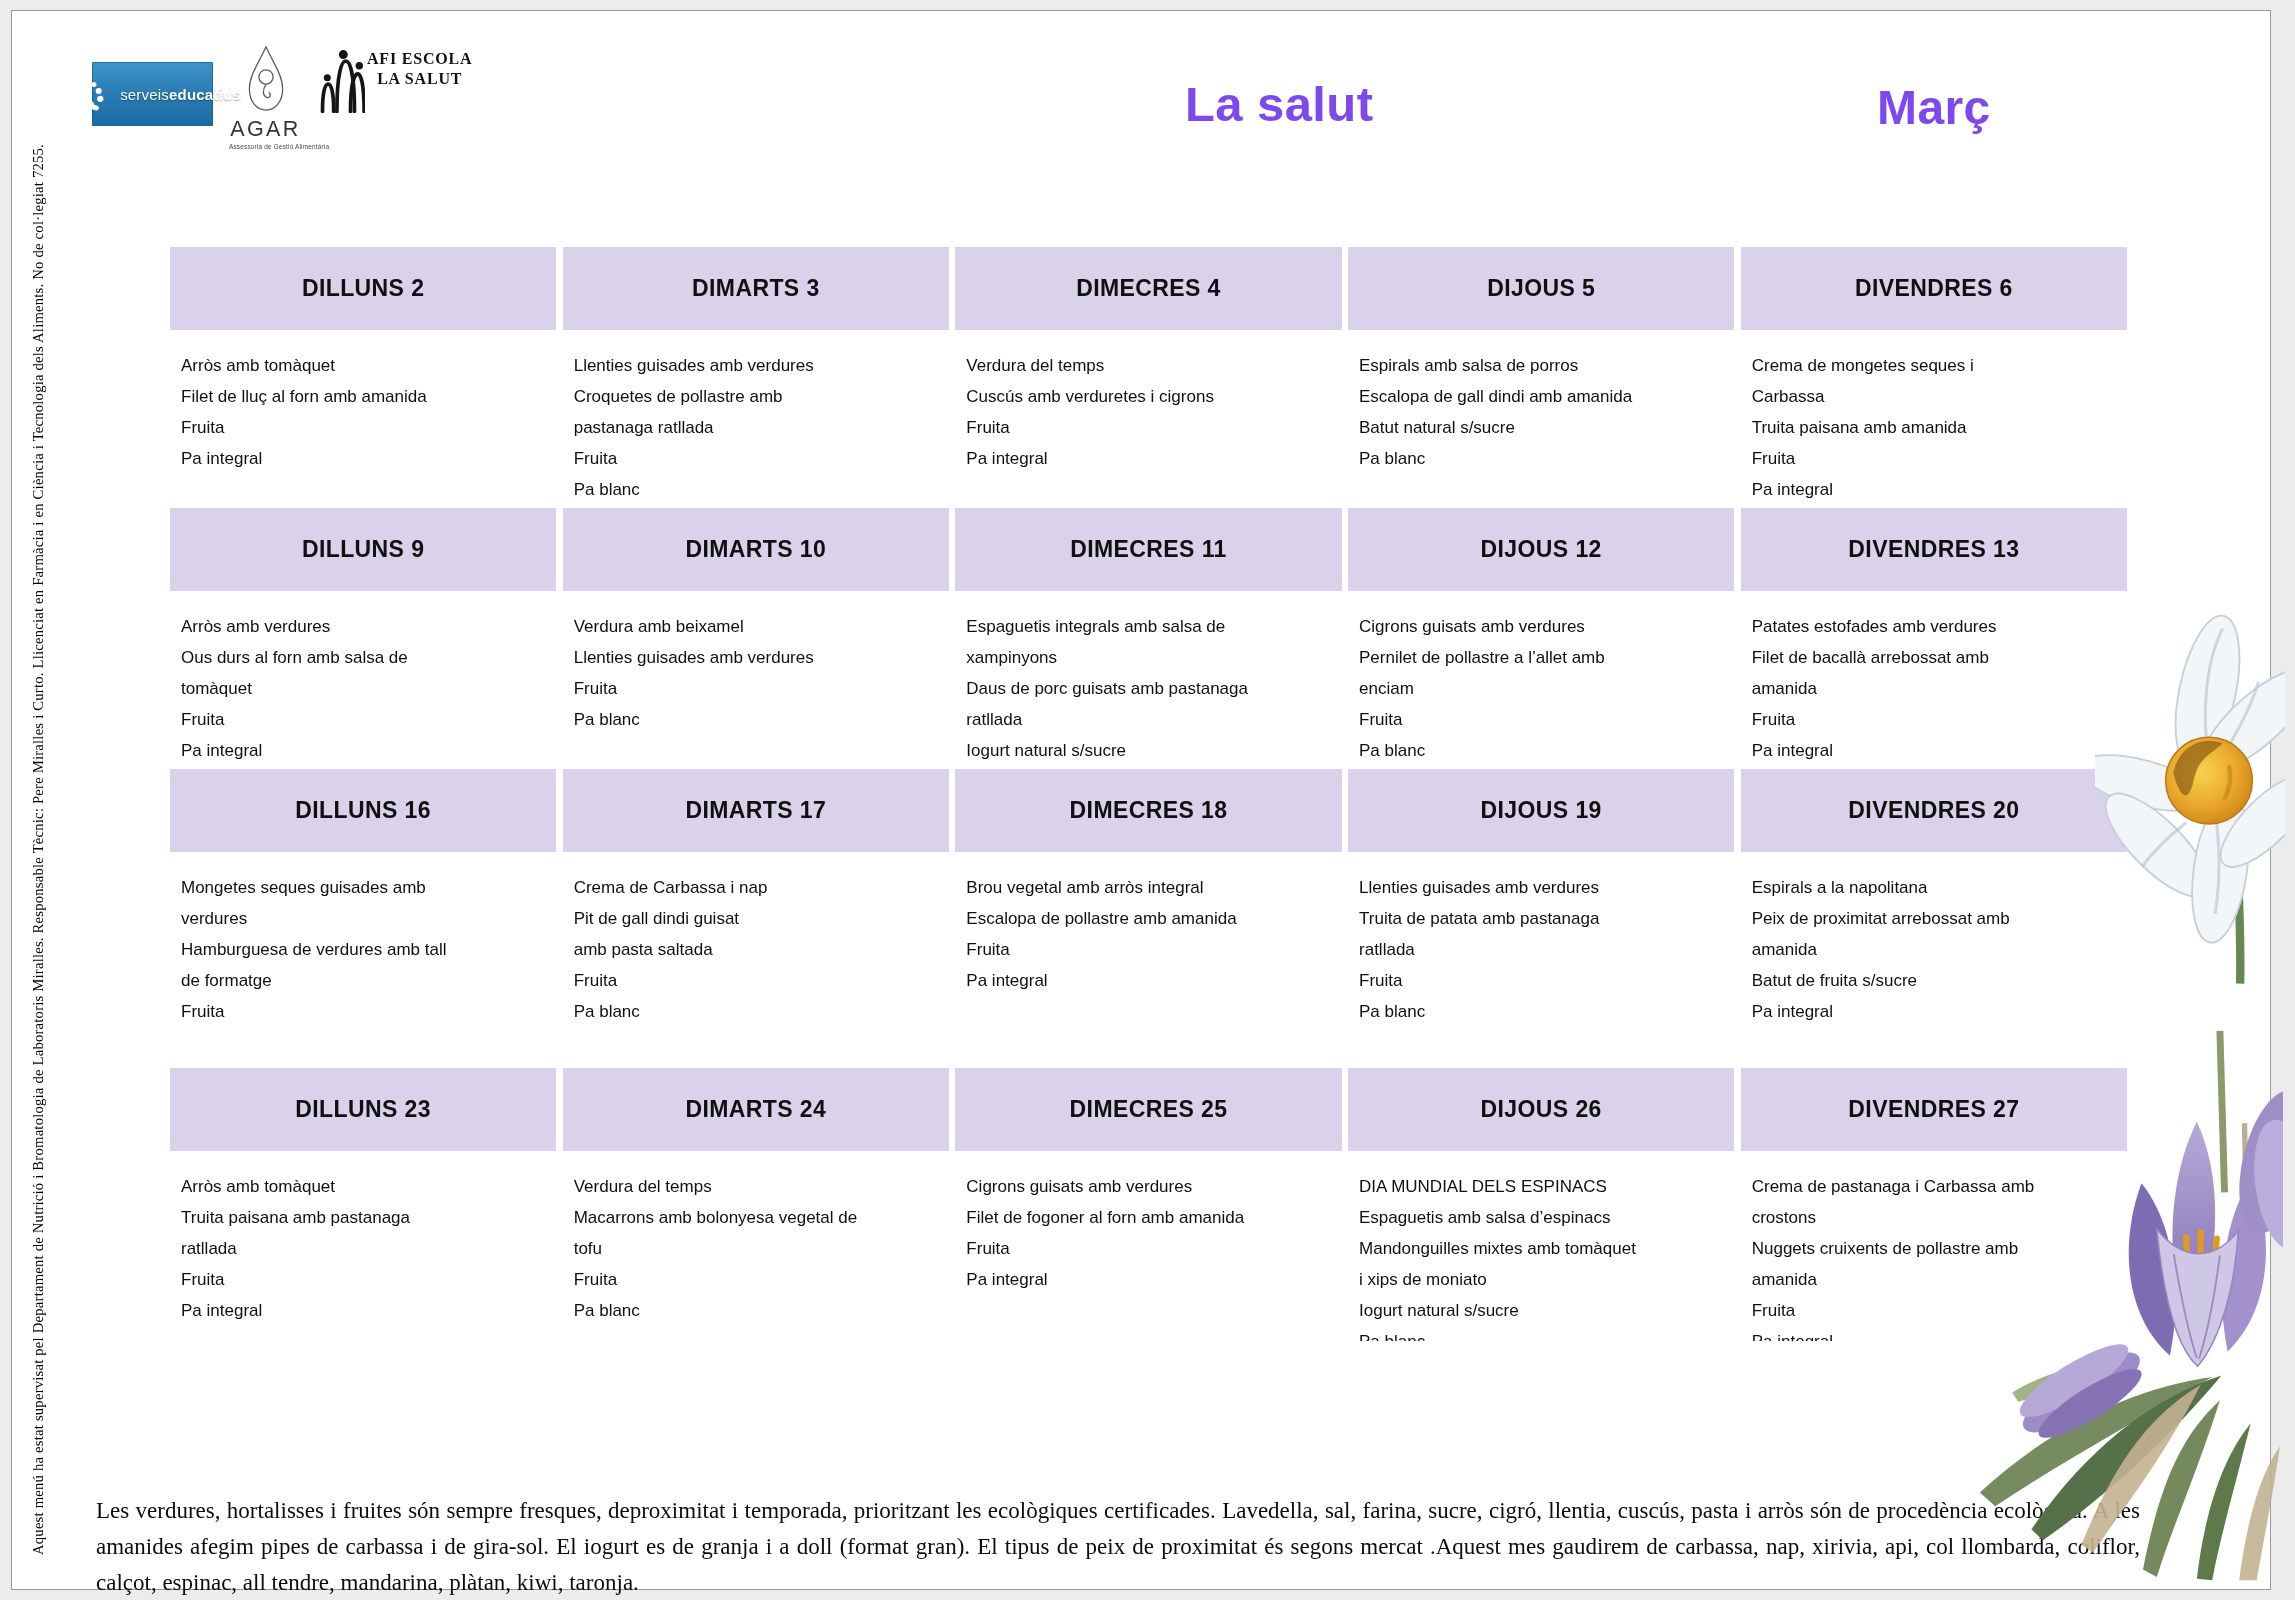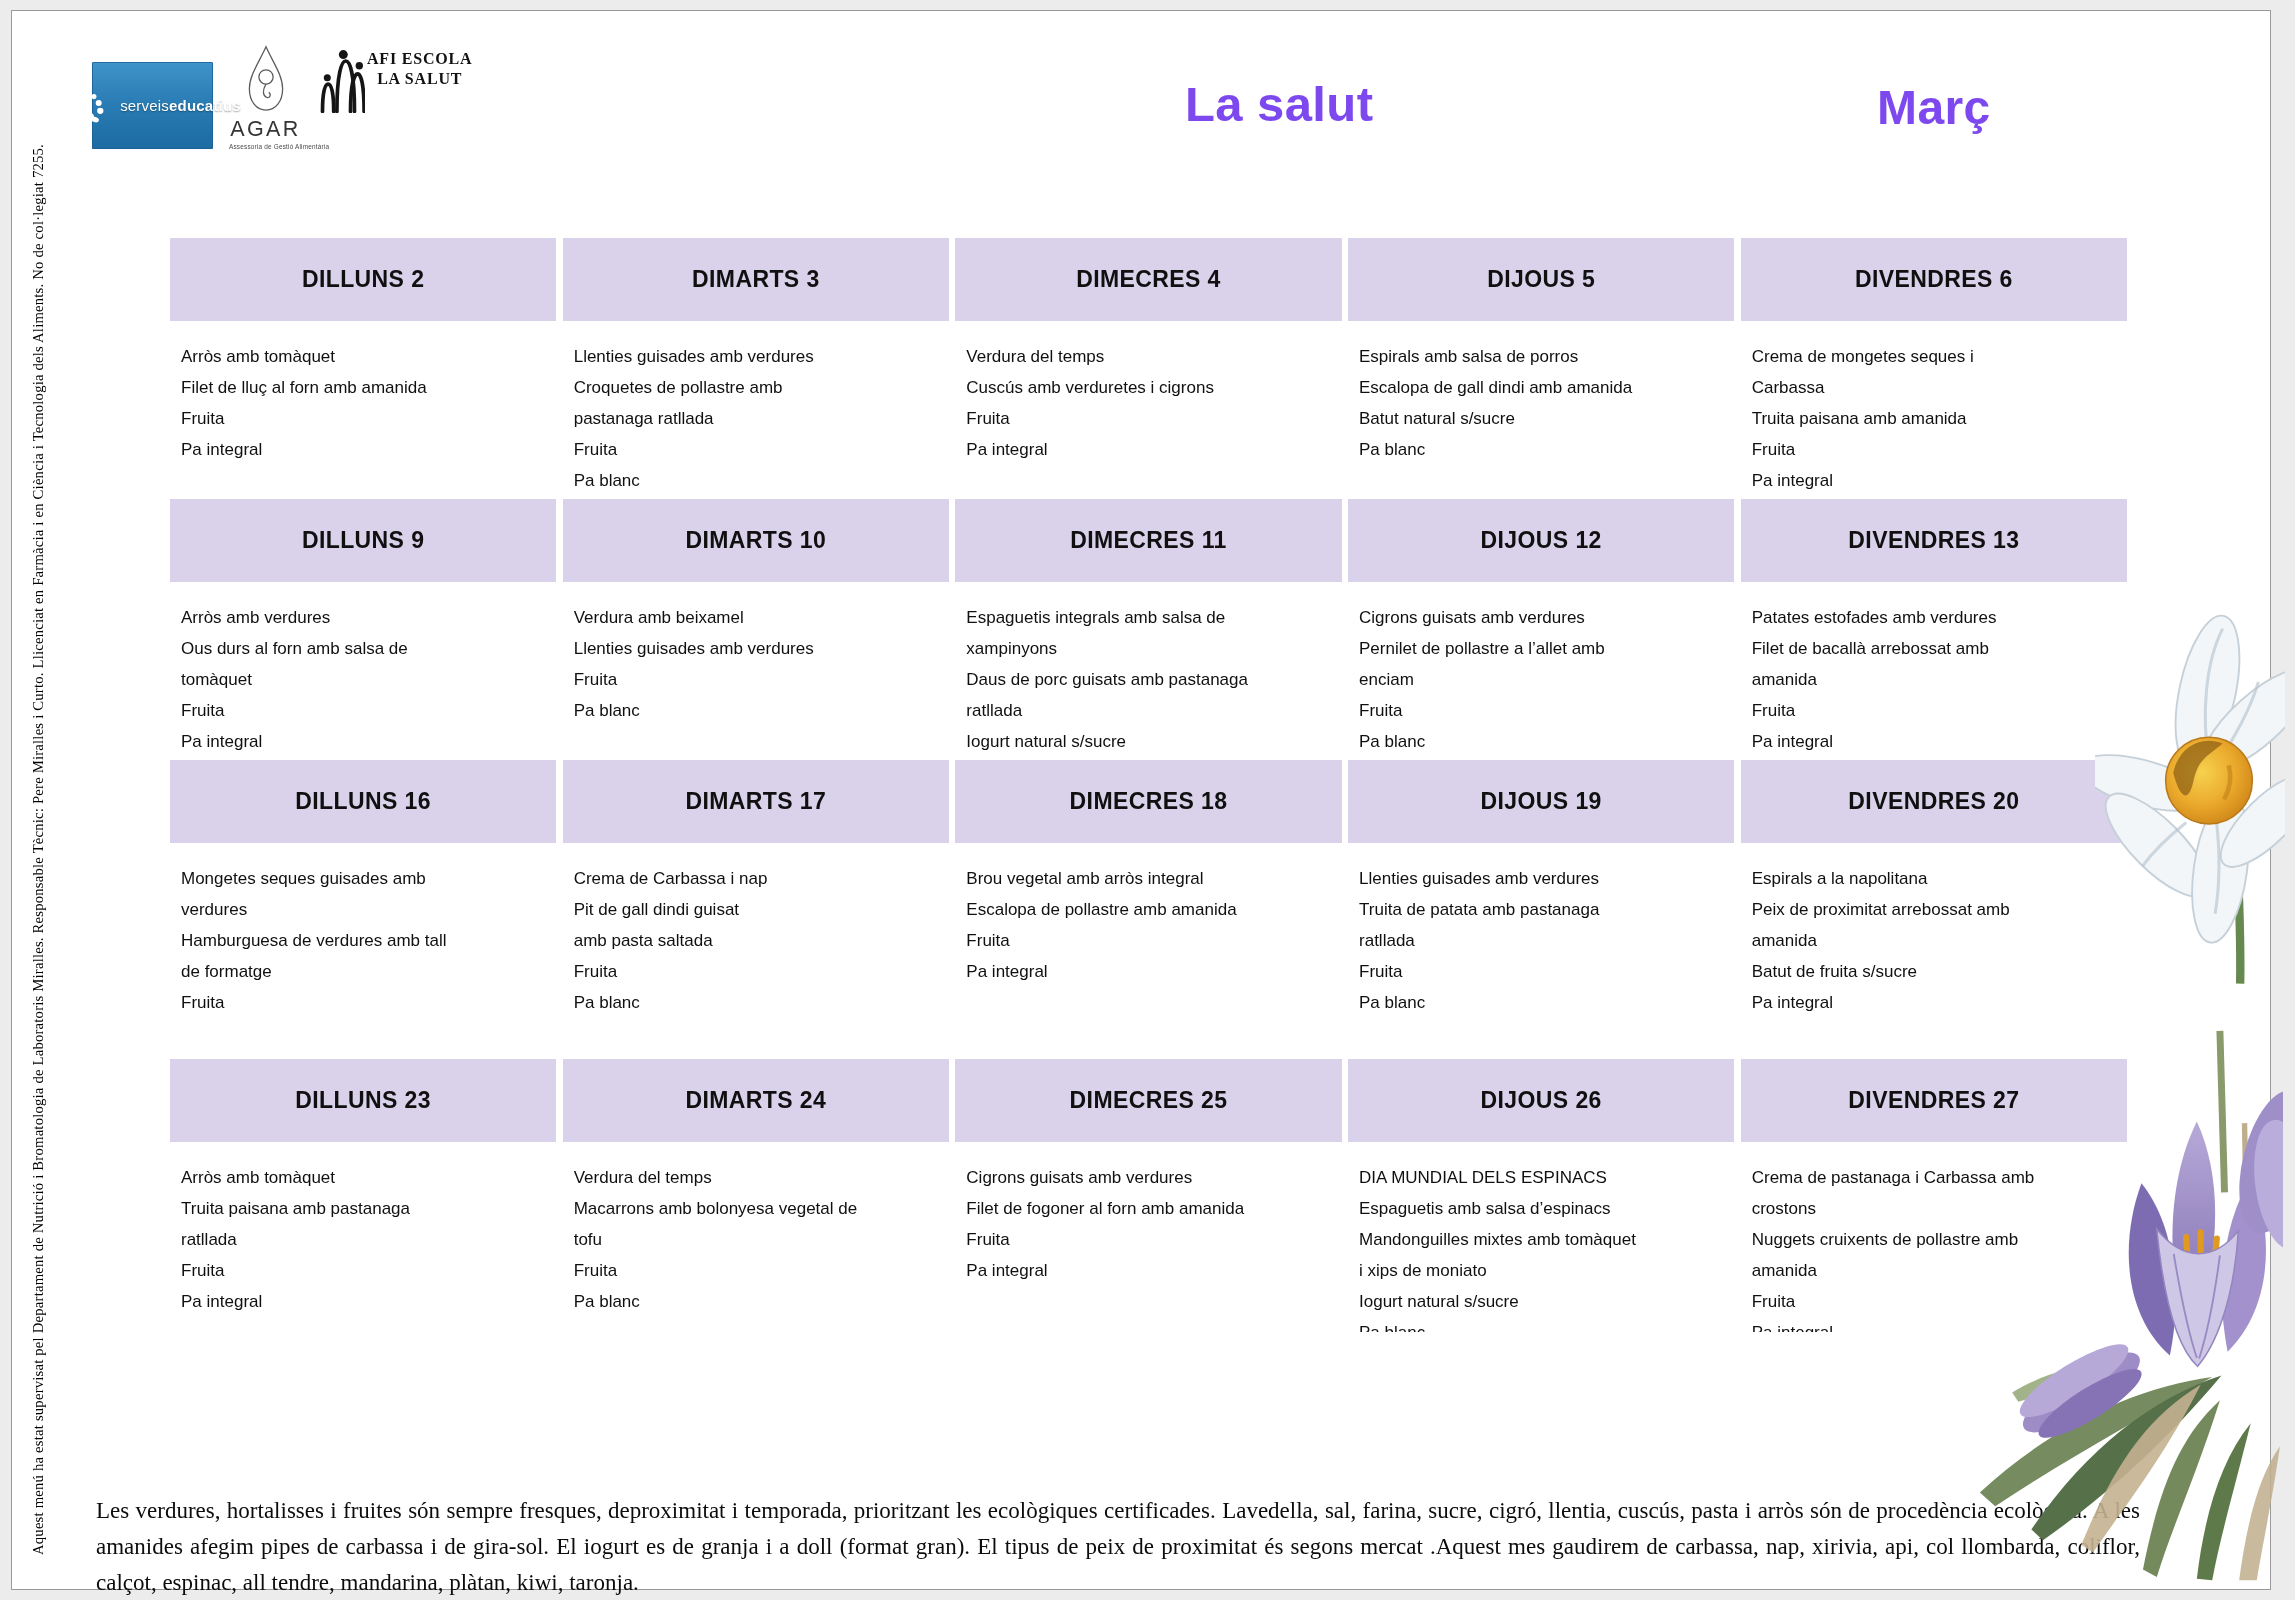--- a/index.html
+++ b/index.html
@@ -7,38 +7,38 @@
           font-family:"Liberation Sans",sans-serif;color:#141414;}
   .page{position:absolute;left:11px;top:9.6px;width:2260px;height:1580px;background:#ffffff;
         border:1.6px solid #9a9a9a;box-sizing:border-box;}
 
   
   .sidebar-note{position:absolute;left:30px;top:1555px;width:1462px;transform:rotate(-90deg);
         transform-origin:0 0;font-family:"Liberation Serif",serif;font-size:14.7px;color:#000;
         white-space:nowrap;letter-spacing:0.2px;}
 
   
-  .logo-se{position:absolute;left:92px;top:62px;width:121px;height:87px;border-radius:1.6px;
+  .logo-se{position:absolute;left:92px;top:62px;width:121px;height:64px;border-radius:1.6px;
         background:linear-gradient(#3f94c9 0%,#2a7db5 45%,#1c6ba2 100%);display:flex;align-items:center;
         justify-content:center;gap:15px;box-shadow:inset 0 0 0 0.8px #1a5f92;}
   .logo-se .se-text{color:#fff;font-size:15px;letter-spacing:0.2px;text-shadow:0 0.8px 1.6px rgba(0,0,0,.35);white-space:nowrap;}
   .logo-se .se-text b{font-weight:700;}
   .logo-agar{position:absolute;left:229px;top:45px;width:73px;text-align:center;color:#3c3c3c;}
   .logo-agar .agar-name{font-size:21.5px;letter-spacing:2.4px;font-weight:400;color:#353535;margin-top:1.6px;}
   .logo-agar .agar-sub{font-size:6.4px;color:#4a4a4a;letter-spacing:0.2px;margin-top:1.6px;white-space:nowrap;}
   .logo-afi{position:absolute;left:320px;top:49px;display:flex;align-items:flex-start;gap:2px;}
   .logo-afi .afi-text{font-family:"Liberation Serif",serif;font-weight:700;font-size:16px;
         line-height:20px;letter-spacing:0.8px;color:#111;text-align:center;white-space:nowrap;}
 
   
   .school-title{position:absolute;left:1185px;top:76px;font-size:49px;font-weight:700;color:#7d49ef;letter-spacing:0.4px;}
   .month-title{position:absolute;left:1877px;top:80px;font-size:48px;font-weight:700;color:#7d49ef;letter-spacing:0.4px;}
 
   
-  .menu-table{position:absolute;left:170px;top:238px;width:1957px;}
+  .menu-table{position:absolute;left:170px;top:247px;width:1957px;}
   .week{display:grid;grid-template-columns:repeat(5,1fr);column-gap:6.4px;}
   .week .hd{height:83px;background:#d9d2ea;display:flex;align-items:center;justify-content:center;
         font-weight:700;font-size:23px;letter-spacing:0.4px;color:#101010;}
   .week .cell{height:178px;box-sizing:border-box;padding:20px 11px 8px 11px;overflow:hidden;
         font-size:17px;line-height:31px;color:#101010;}
   .week:nth-of-type(3) .cell{height:216px;}
   .week:nth-of-type(4) .cell{height:190px;}
   .menu-item{white-space:pre-line;}
 
   

